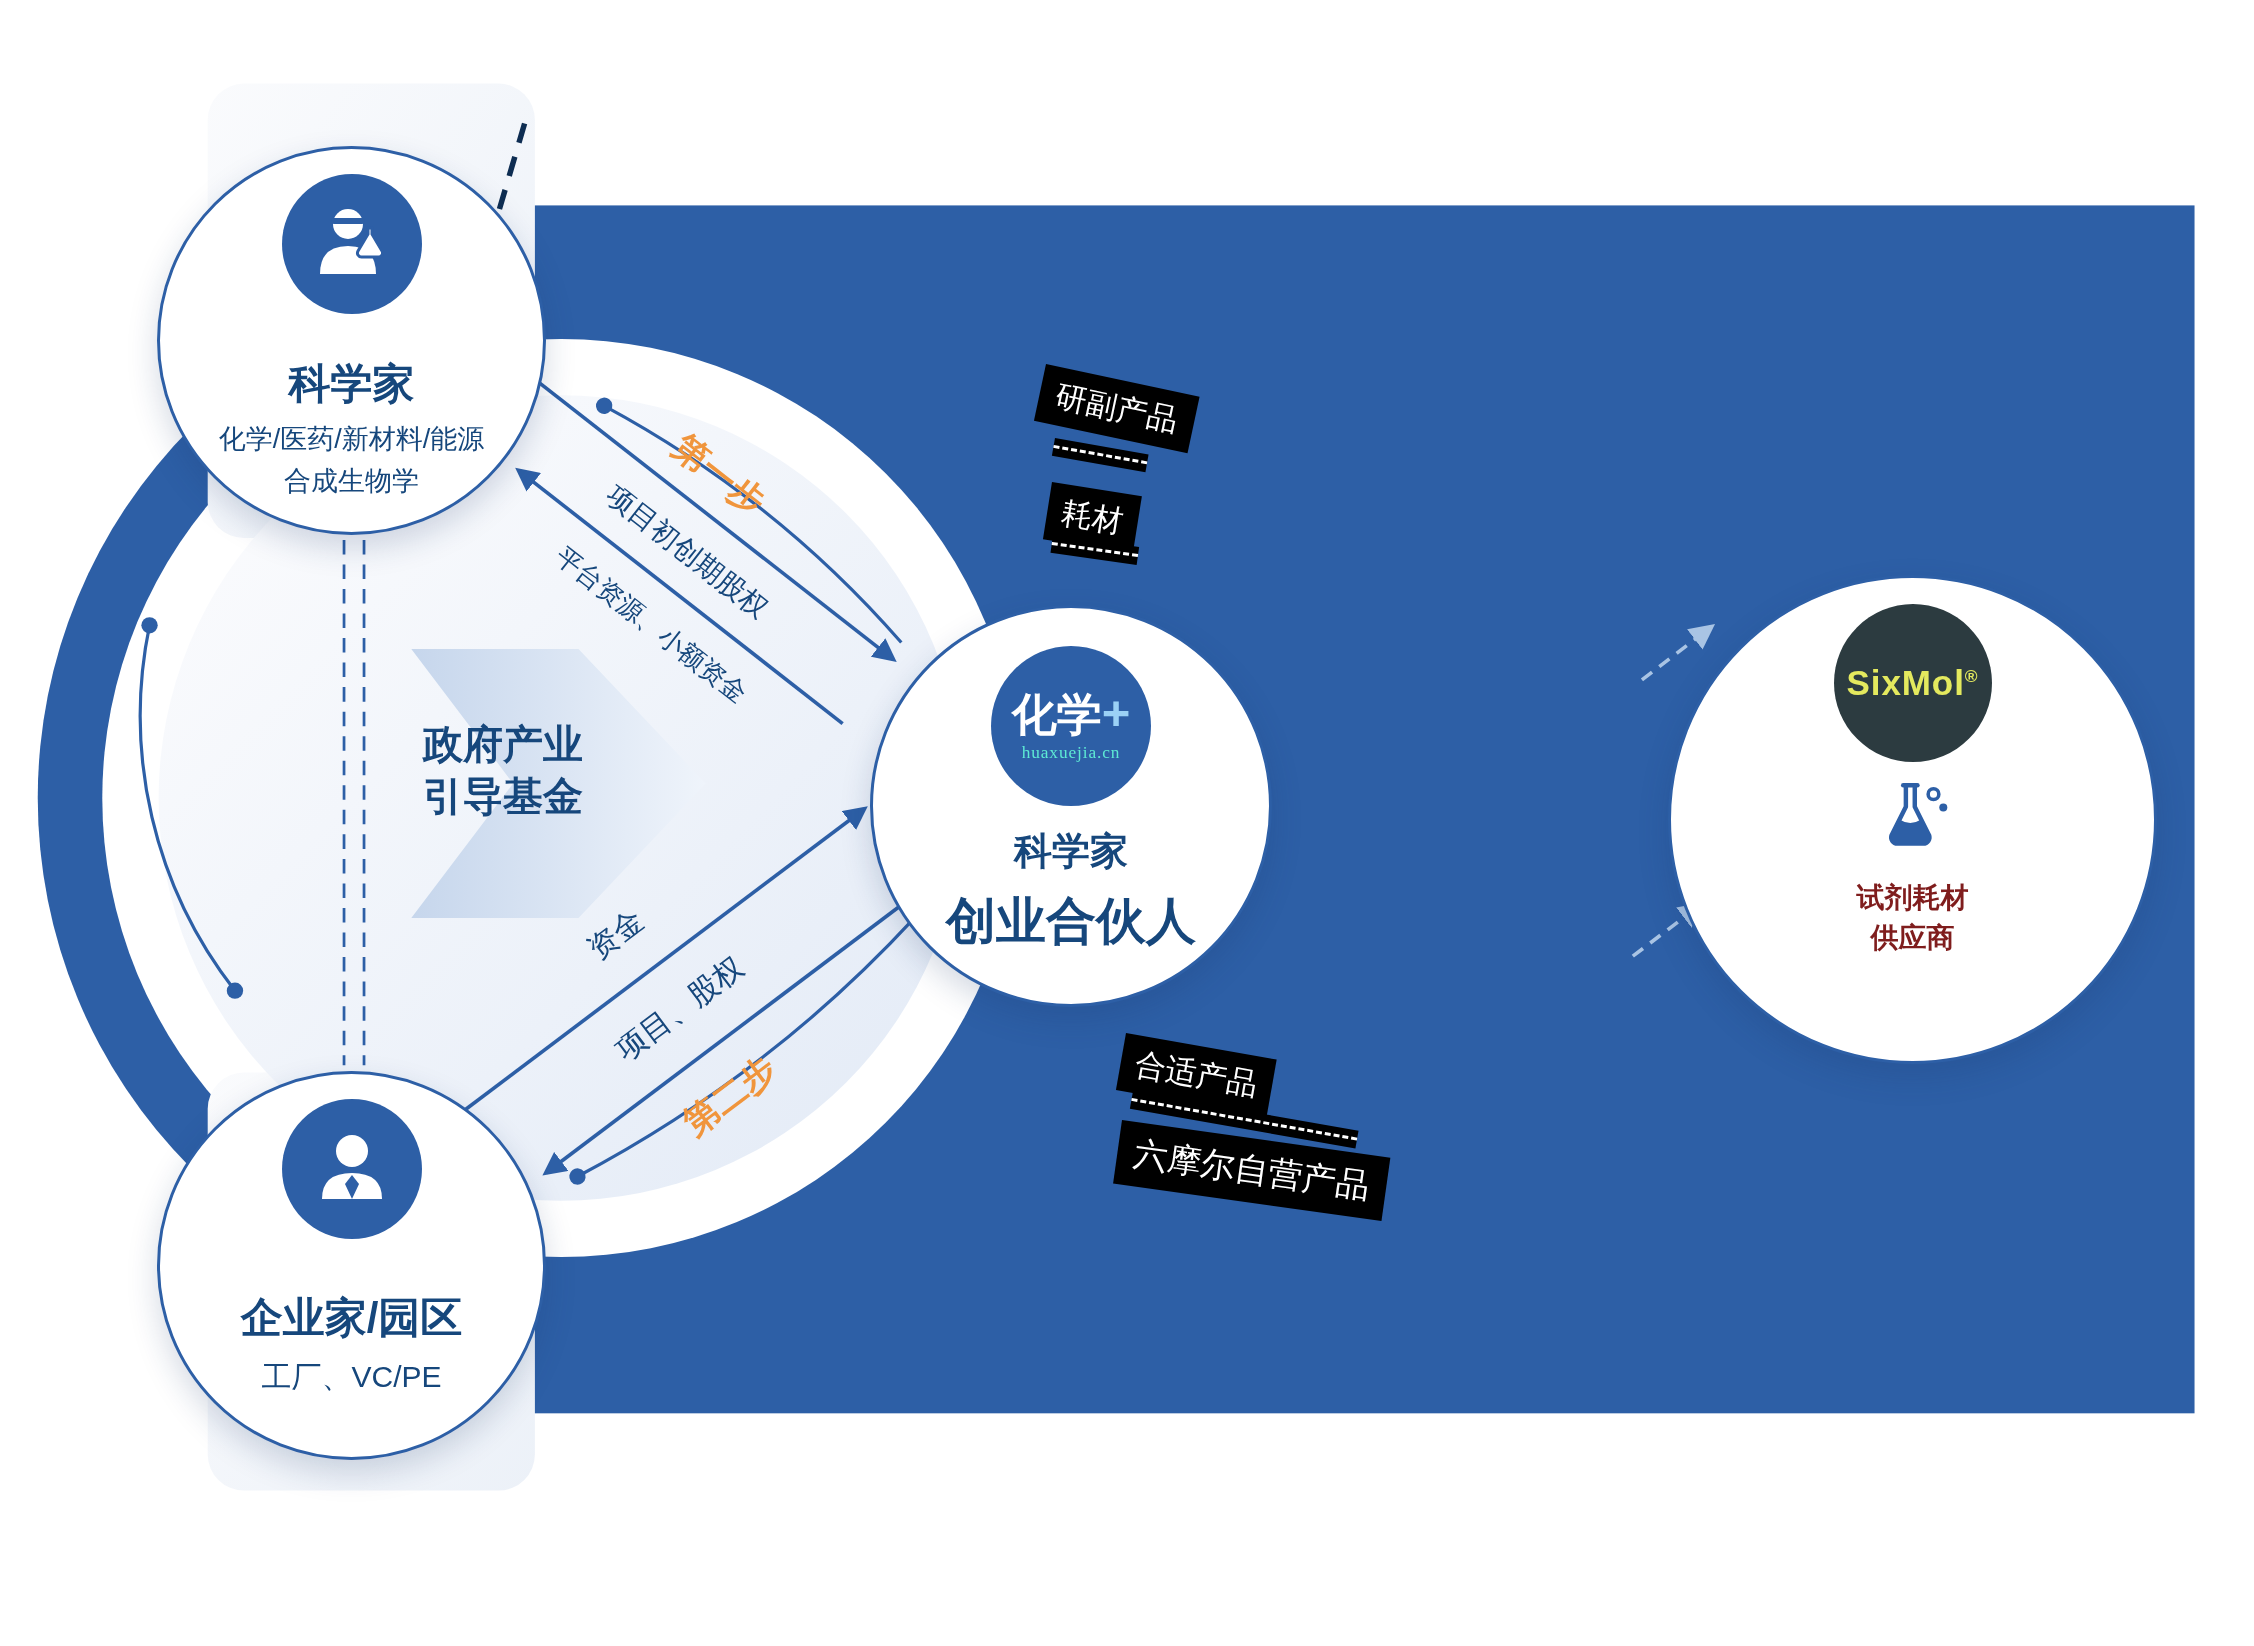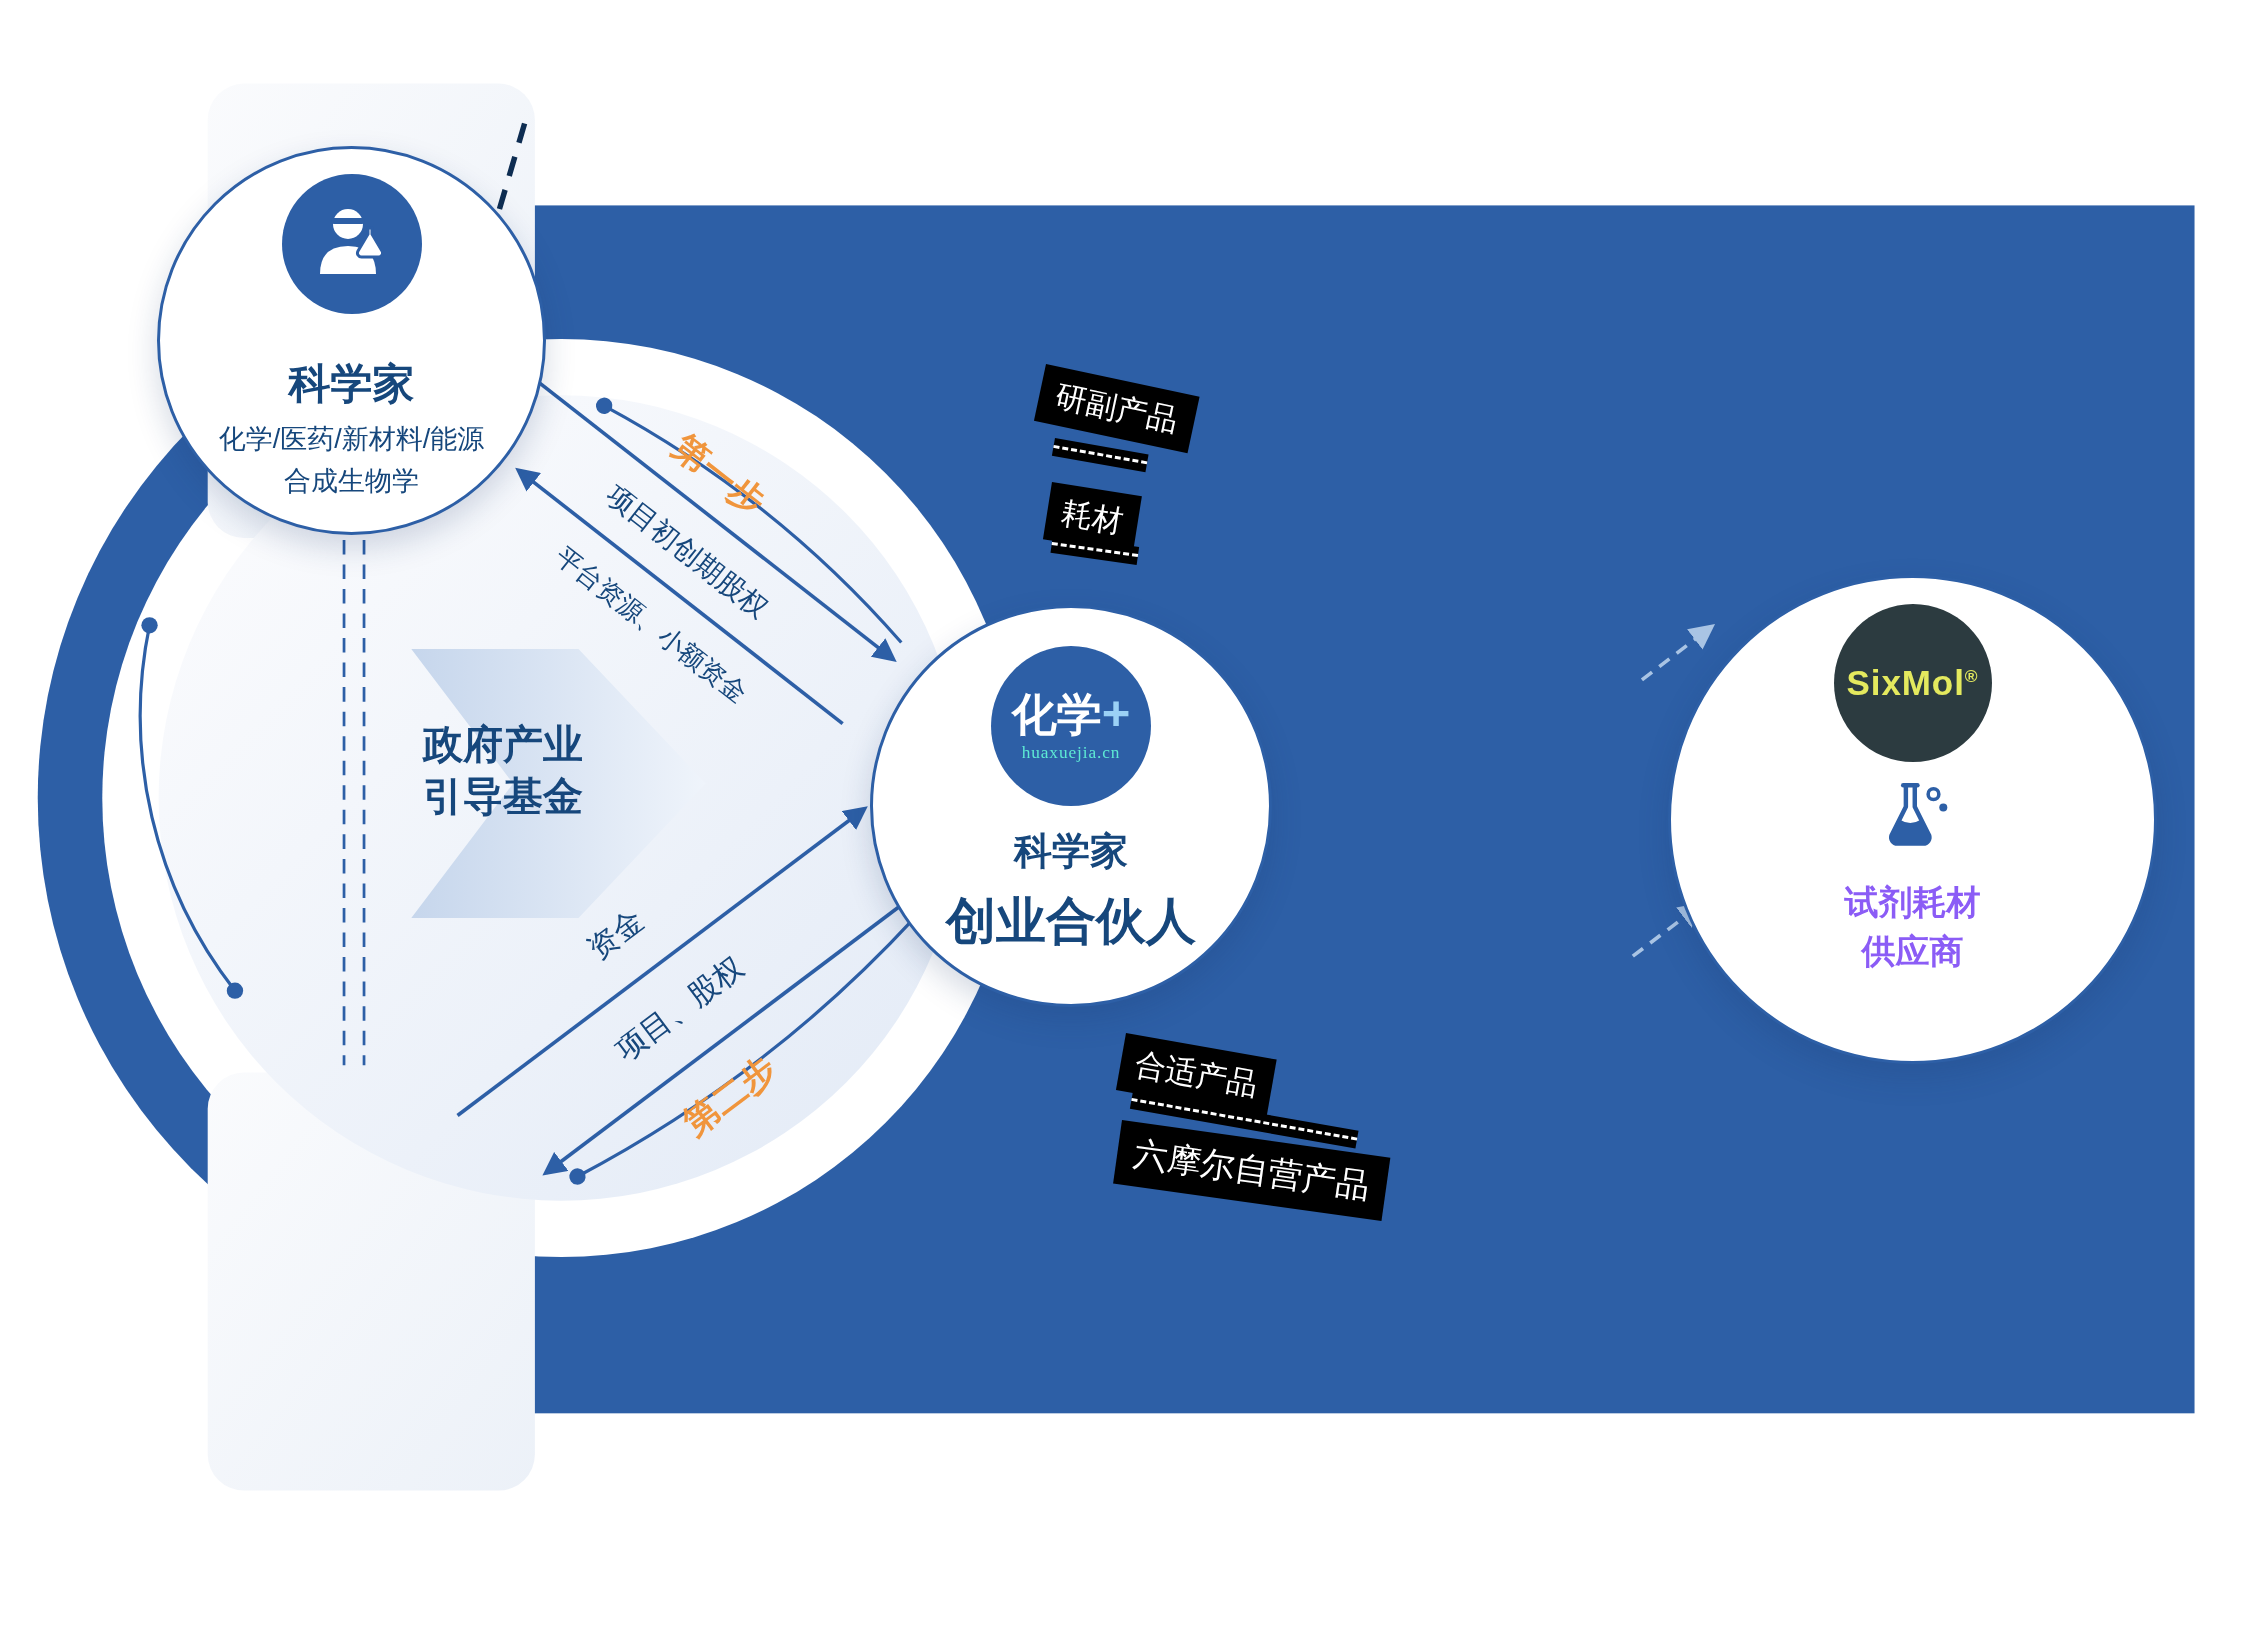--- a/index.html
+++ b/index.html
@@ -38,21 +38,21 @@
   .n-partner .node-title2{font-size:50px;font-weight:700;margin-top:11px;white-space:nowrap;}
   
   .n-sixmol{left:1668px;top:575px;width:489px;height:489px;}
   .sixmol-circle{width:158px;height:158px;border-radius:50%;background:#2c3b40;margin-top:25.5px;
     display:flex;align-items:center;justify-content:center;}
   .sixmol-brand{color:#e4e95e;font-size:35px;font-weight:700;letter-spacing:0.9px;}
   .sixmol-brand .reg{font-size:17.3px;vertical-align:super;}
   .sixmol-row{display:flex;gap:40px;margin-top:9px;justify-content:center;}
   .sixmol-col{width:182px;display:flex;flex-direction:column;align-items:center;}
   .sixmol-col .icon-box{width:98px;height:98px;}
-  .sixmol-label{font-size:34px;font-weight:600;color:#8b5cf6;line-height:1.45;margin-top:9px;white-space:nowrap;}
+  .sixmol-label{font-size:28px;font-weight:600;color:#7f1d1d;line-height:1.45;margin-top:9px;white-space:nowrap;}
   
   .flabel{position:absolute;white-space:nowrap;z-index:4;}
   .center{transform:translate(-50%,-50%);}
   .fund-text{left:503px;top:770px;font-size:40px;font-weight:700;color:#16477c;line-height:1.3;text-align:center;z-index:2;}
   .rot{color:#16477c;}
   .step-label{color:#f0953c;font-weight:700;font-size:35px;}
   
   .tag{position:absolute;background:#000;color:#fff;z-index:5;white-space:nowrap;transform-origin:left top;}
   .tag1{left:1046px;top:364px;font-size:31px;padding:8.2px 16.4px;transform:rotate(12deg);}
   .tag2{left:1052px;top:482px;font-size:31px;padding:8.2px 14.5px;transform:rotate(9deg);}
@@ -145,20 +145,31 @@
         <path d="M70 34 v6 l10 17 a4 4 0 0 1 -3.5 6 h-17 a4 4 0 0 1 -3.5 -6 l10 -17 v-6 z" fill="#fff" stroke="#2d5fa6" stroke-width="3"></path>
       </svg>
     </div>
     <div class="node-title">科学家</div>
     <div class="node-sub">
       <div>化学/医药/新材料/能源</div>
       <div>合成生物学</div>
     </div>
   </div>
 
+  <div class="node n-entre">
+    <div class="icon-circle">
+      <svg width="100" height="100" viewBox="0 0 100 100">
+        <circle cx="50" cy="32" r="16" fill="#fff"></circle>
+        <path d="M20 80 Q20 54 50 54 Q80 54 80 80 Z" fill="#fff"></path>
+        <path d="M50 56 l-7 9 7 15 7 -15 z" fill="#2d5fa6"></path>
+      </svg>
+    </div>
+    <div class="node-title">企业家/园区</div>
+    <div class="node-sub">工厂、VC/PE</div>
+  </div>
 
   <div class="node n-partner">
     <div class="logo-circle">
       <div class="logo-line">
         <span>化学</span><span class="logo-plus">+</span>
       </div>
       <div class="logo-domain">huaxuejia.cn</div>
     </div>
     <div class="node-title">科学家</div>
     <div class="node-title2">创业合伙人</div>

